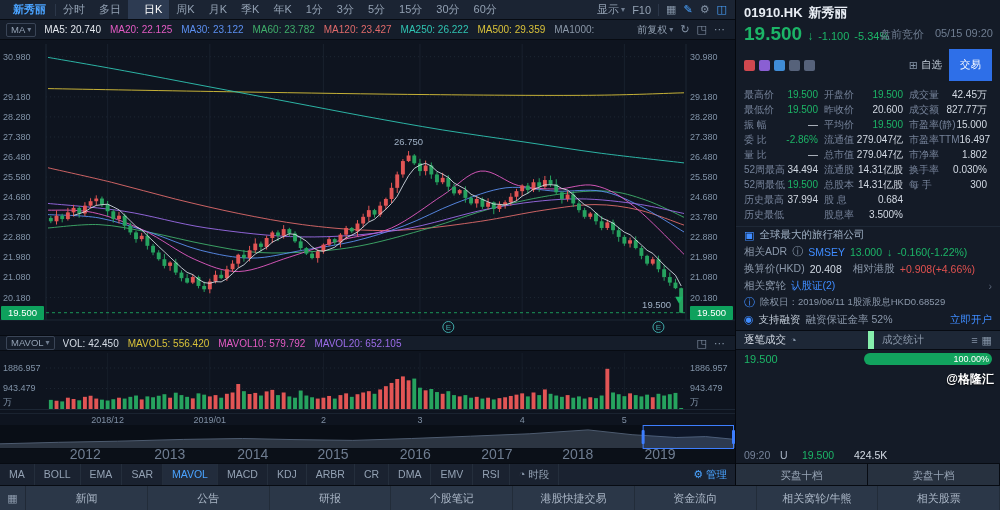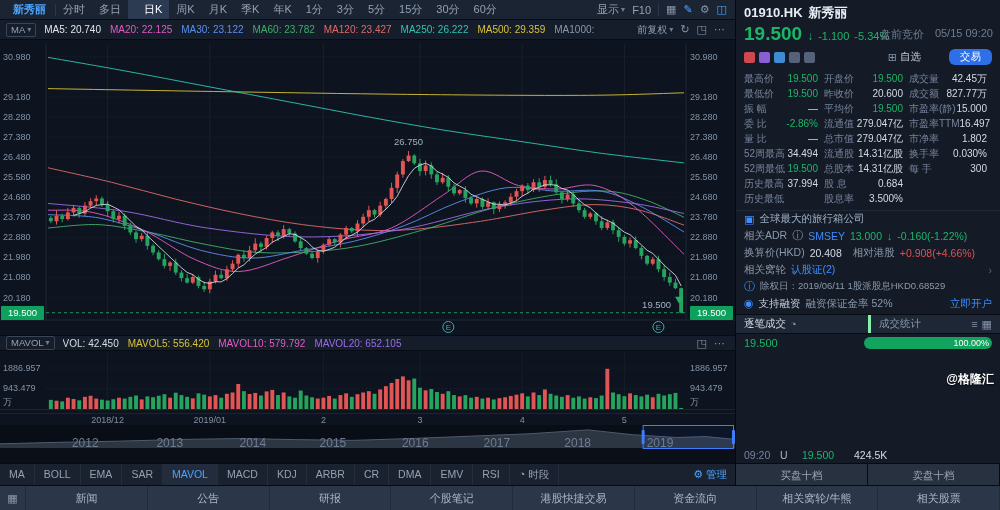--- a/index.html
+++ b/index.html
@@ -24,39 +24,39 @@
 .chart-area{position:relative;height:295px;background:#0e141f;}
 .chart-area svg,.vol-area svg,.navigator svg{display:block;}
 .overlay{position:absolute;left:0;top:0;right:0;bottom:0;pointer-events:none;}
 .axis-label{position:absolute;font-size:9px;color:#8193a8;line-height:10px;white-space:nowrap;}
 .price-badge{position:absolute;width:43px;height:14px;background:#0ea15d;color:#fff;font-size:9.5px;text-align:center;line-height:14px;border-radius:1px;z-index:3;}
 .mavol-bar{height:16px;background:#151d2a;border-top:1px solid #070b12;border-bottom:1px solid #070b12;display:flex;align-items:center;padding:0 6px;font-size:10px;}
 .vol-area{position:relative;height:62px;background:#0e141f;}
 .xaxis{position:relative;height:12px;background:#0e141f;border-top:1px solid #1a2330;font-size:9px;color:#7f8fa3;}
 .xaxis span{position:absolute;top:1px;transform:translateX(-50%);}
 .navigator{position:relative;height:24px;background:#090e16;}
-#nav-years span{position:absolute;top:11px;transform:translateX(-50%);font-size:12px;color:#6f7d91;pointer-events:none;}
+#nav-years span{position:absolute;top:21px;transform:translateX(-50%);font-size:14px;color:#6f7d91;pointer-events:none;}
 .gapstrip{height:14px;background:#0b1018;}
 .ind-row{height:22px;background:#1a2230;border-top:1px solid #070b12;display:flex;align-items:center;font-size:10.5px;}
 #ind-tabs{display:flex;height:100%;align-items:center;}
 .itab{padding:0 9px;line-height:21px;color:#93a1b3;border-right:1px solid #242e3c;display:flex;align-items:center;gap:3px;height:100%;}
 .itab.active{color:#4aa3ff;background:#222c3c;}
 .ind-right{margin-left:auto;display:flex;align-items:center;gap:3px;color:#4aa3ff;padding:0 8px;}
 .rp{position:absolute;left:735px;top:0;width:265px;height:485px;background:#141b27;border-left:1px solid #05080e;display:flex;flex-direction:column;font-size:10.5px;}
 .rp-header{padding:4px 8px 0;display:flex;gap:6px;align-items:baseline;}
 .rp-code,.rp-name{font-size:13px;font-weight:bold;color:#e8edf4;}
 .rp-meta{position:absolute;top:27px;right:7px;font-size:11px;color:#6f7d91;display:flex;gap:11px;}
 .rp-price-row{padding:1px 8px 0;display:flex;align-items:baseline;gap:5px;}
 .rp-price{font-size:19px;font-weight:bold;color:#1cb567;}
 .rp-arrow{color:#1cb567;font-size:12px;font-weight:bold;}
 .rp-chg{color:#1cb567;font-size:11px;}
 .rp-tags{display:flex;align-items:center;gap:4px;padding:4px 8px 3px;}
 .tagsq{width:11px;height:11px;border-radius:2px;}
 .watch-btn{margin-left:auto;display:flex;align-items:center;gap:3px;color:#c3cdd9;}
-.trade-btn{background:#2e6fe8;color:#fff;border-radius:6px;padding:1px 11px;margin-left:24px;}
+.trade-btn{background:#2e6fe8;color:#fff;border-radius:0;padding:9px 11px;margin-left:3px;}
 .qgrid{display:grid;grid-template-columns:80px 85px 84px;padding:3px 8px 2px;}
 .qcell{display:flex;justify-content:space-between;height:15px;line-height:15px;font-size:10px;overflow:hidden;padding-right:6px;}
 .qcell .ql{color:#76839a;white-space:nowrap;}
 .qv{color:#d3dae4;white-space:nowrap;}
 .qv.g{color:#1cb567;}
 .rp-row{display:flex;align-items:center;gap:5px;padding:0 8px;height:17px;color:#8b98aa;white-space:nowrap;overflow:hidden;}
 .rp-row .blue{color:#3f8cff;}
 .rp-row .green{color:#1cb567;}
 .rp-row .red{color:#e0514f;}
 .rp-row .white{color:#d3dae4;}
@@ -820,21 +820,21 @@
       <span class="icon blue">◉</span>
       <span style="color:#c3cdd9;">支持融资</span>
       <span>融资保证金率 52%</span>
       <span class="blue" style="margin-left:auto;">立即开户</span>
     </div>
     <div class="rp-strip">
       <div class="strip-half">
         <span class="strip-title">逐笔成交</span>
         <span class="icon">◔</span>
       </div>
-      <div class="strip-half" style="border-left:3px solid #86efac;">
+      <div class="strip-half" style="border-left:6px solid #86efac;">
         <span class="strip-title dim">成交统计</span>
         <span style="margin-left:auto;display:flex;gap:4px;">
           <span class="icon">≡</span>
           <span class="icon">▦</span>
         </span>
       </div>
     </div>
     <div class="rp-statrow">
       <span class="stat-price">19.500</span>
       <div class="stat-bar">

